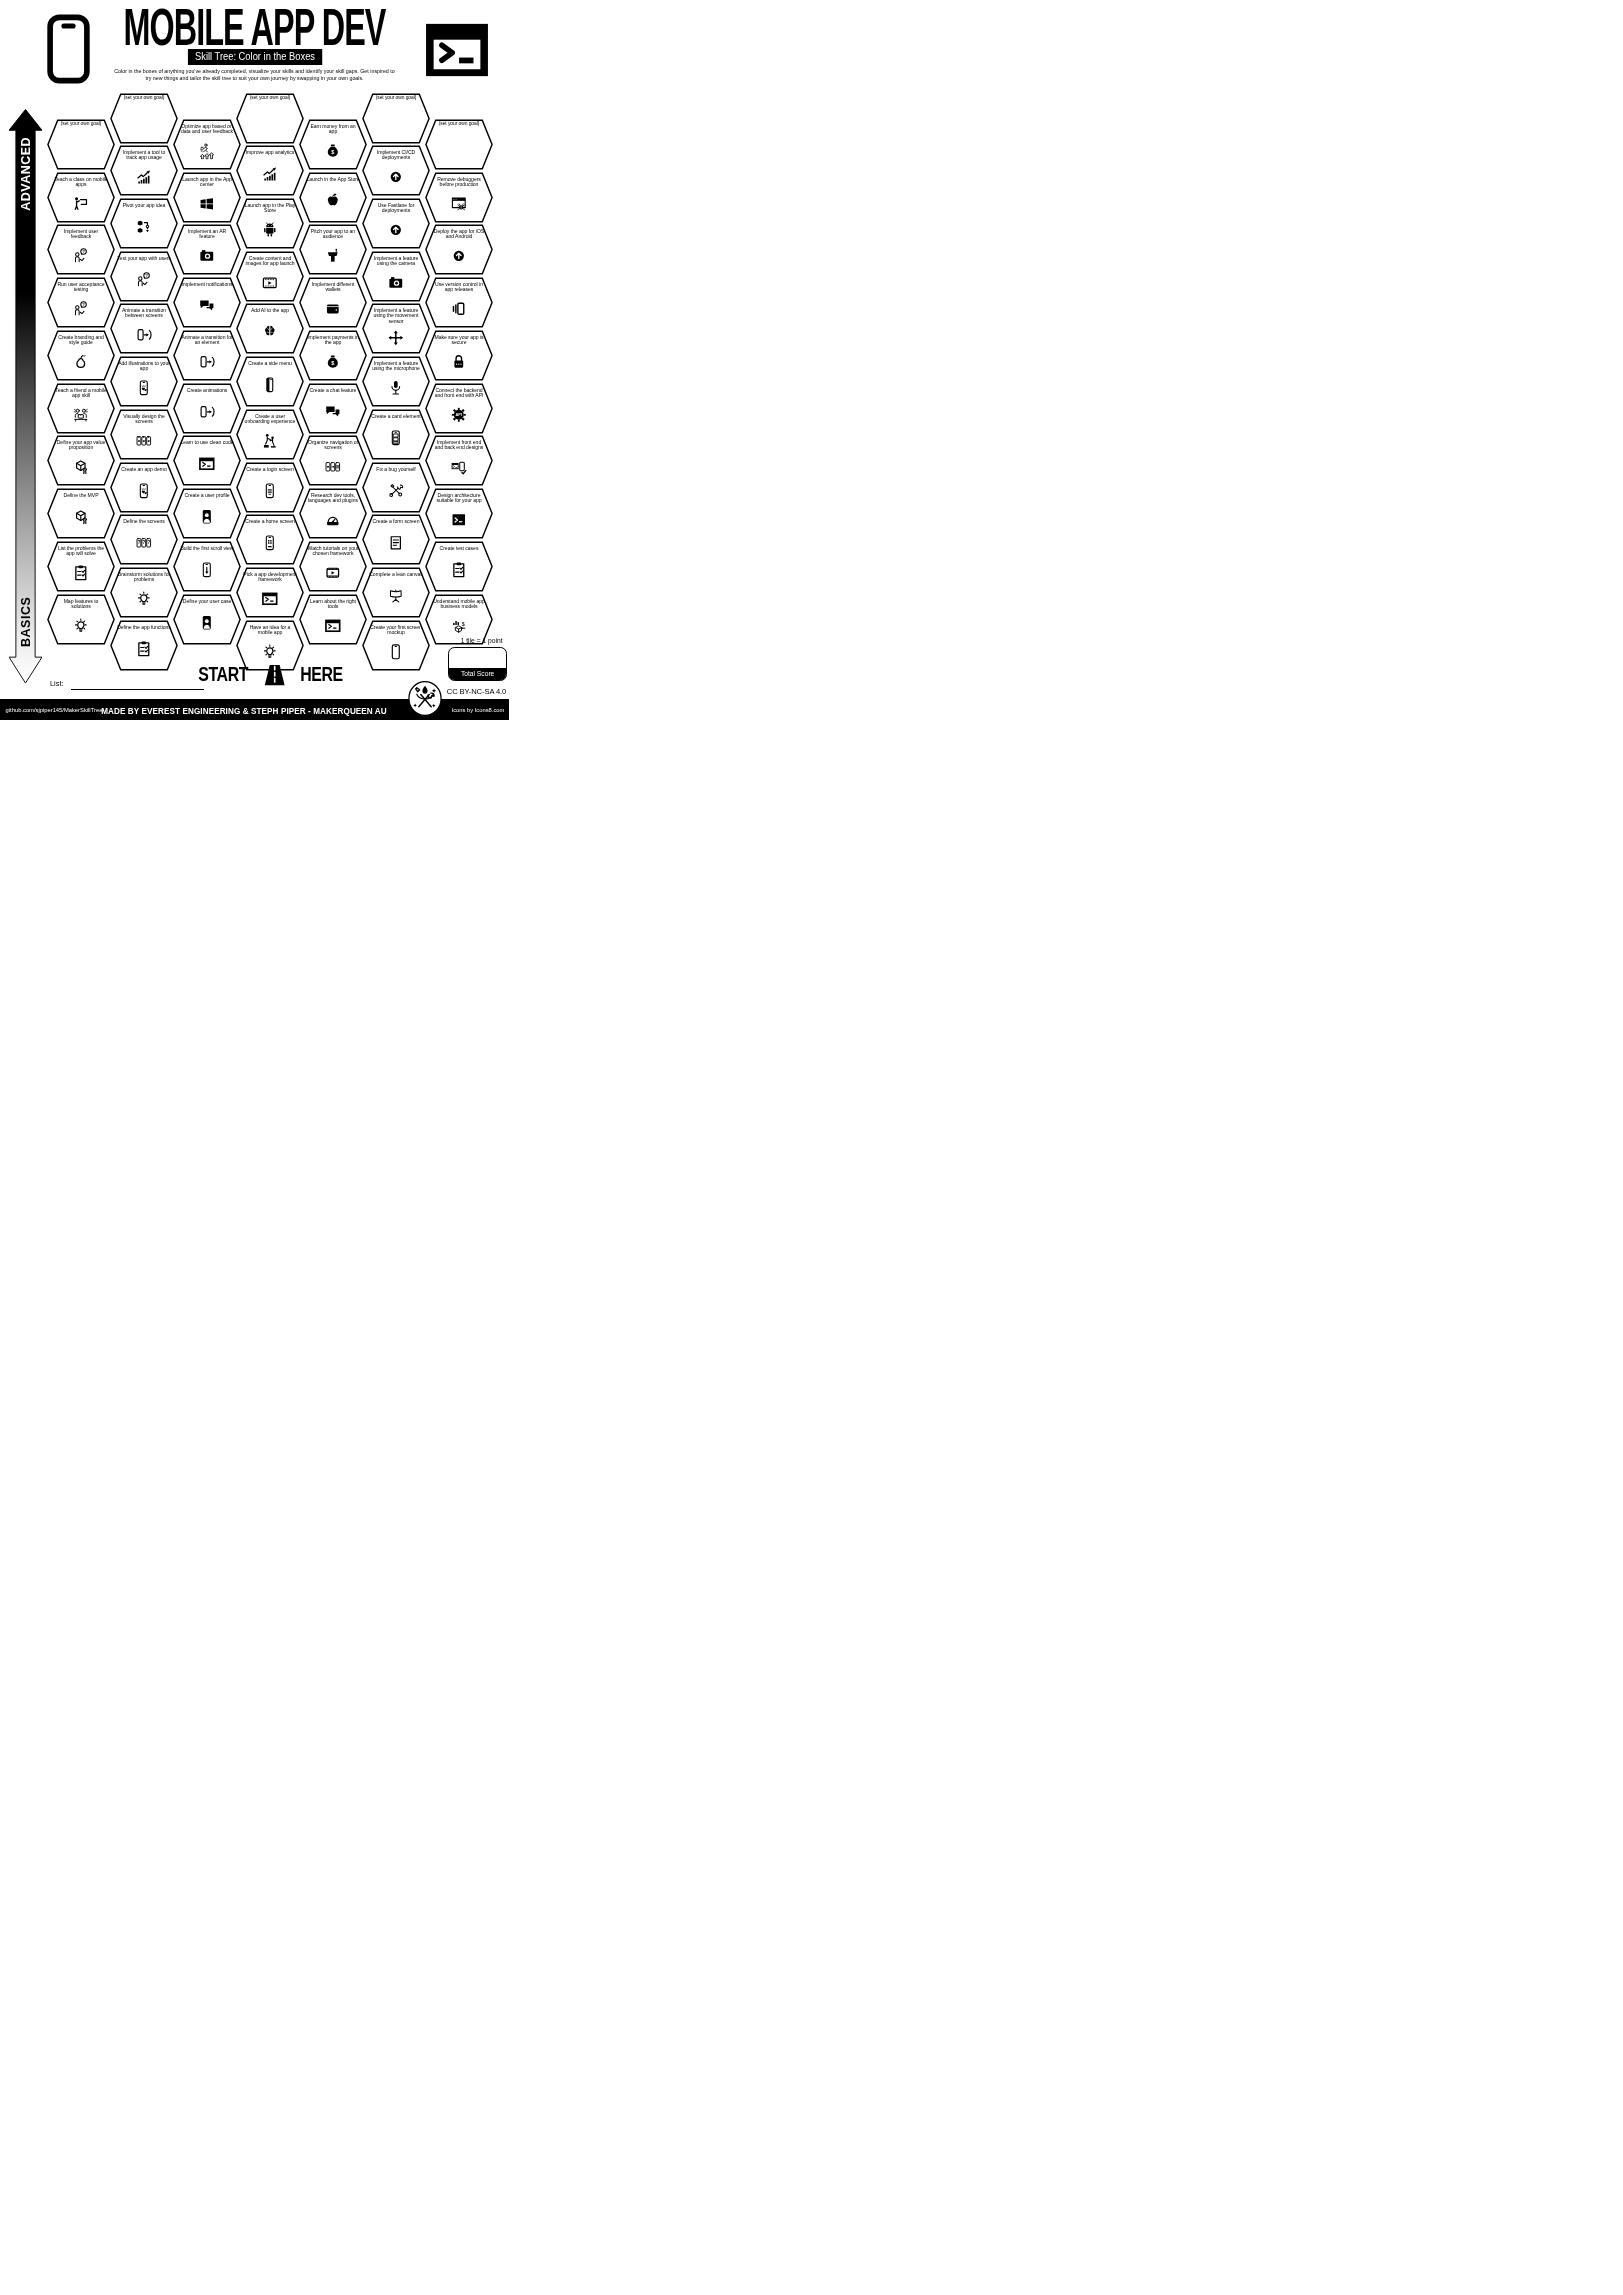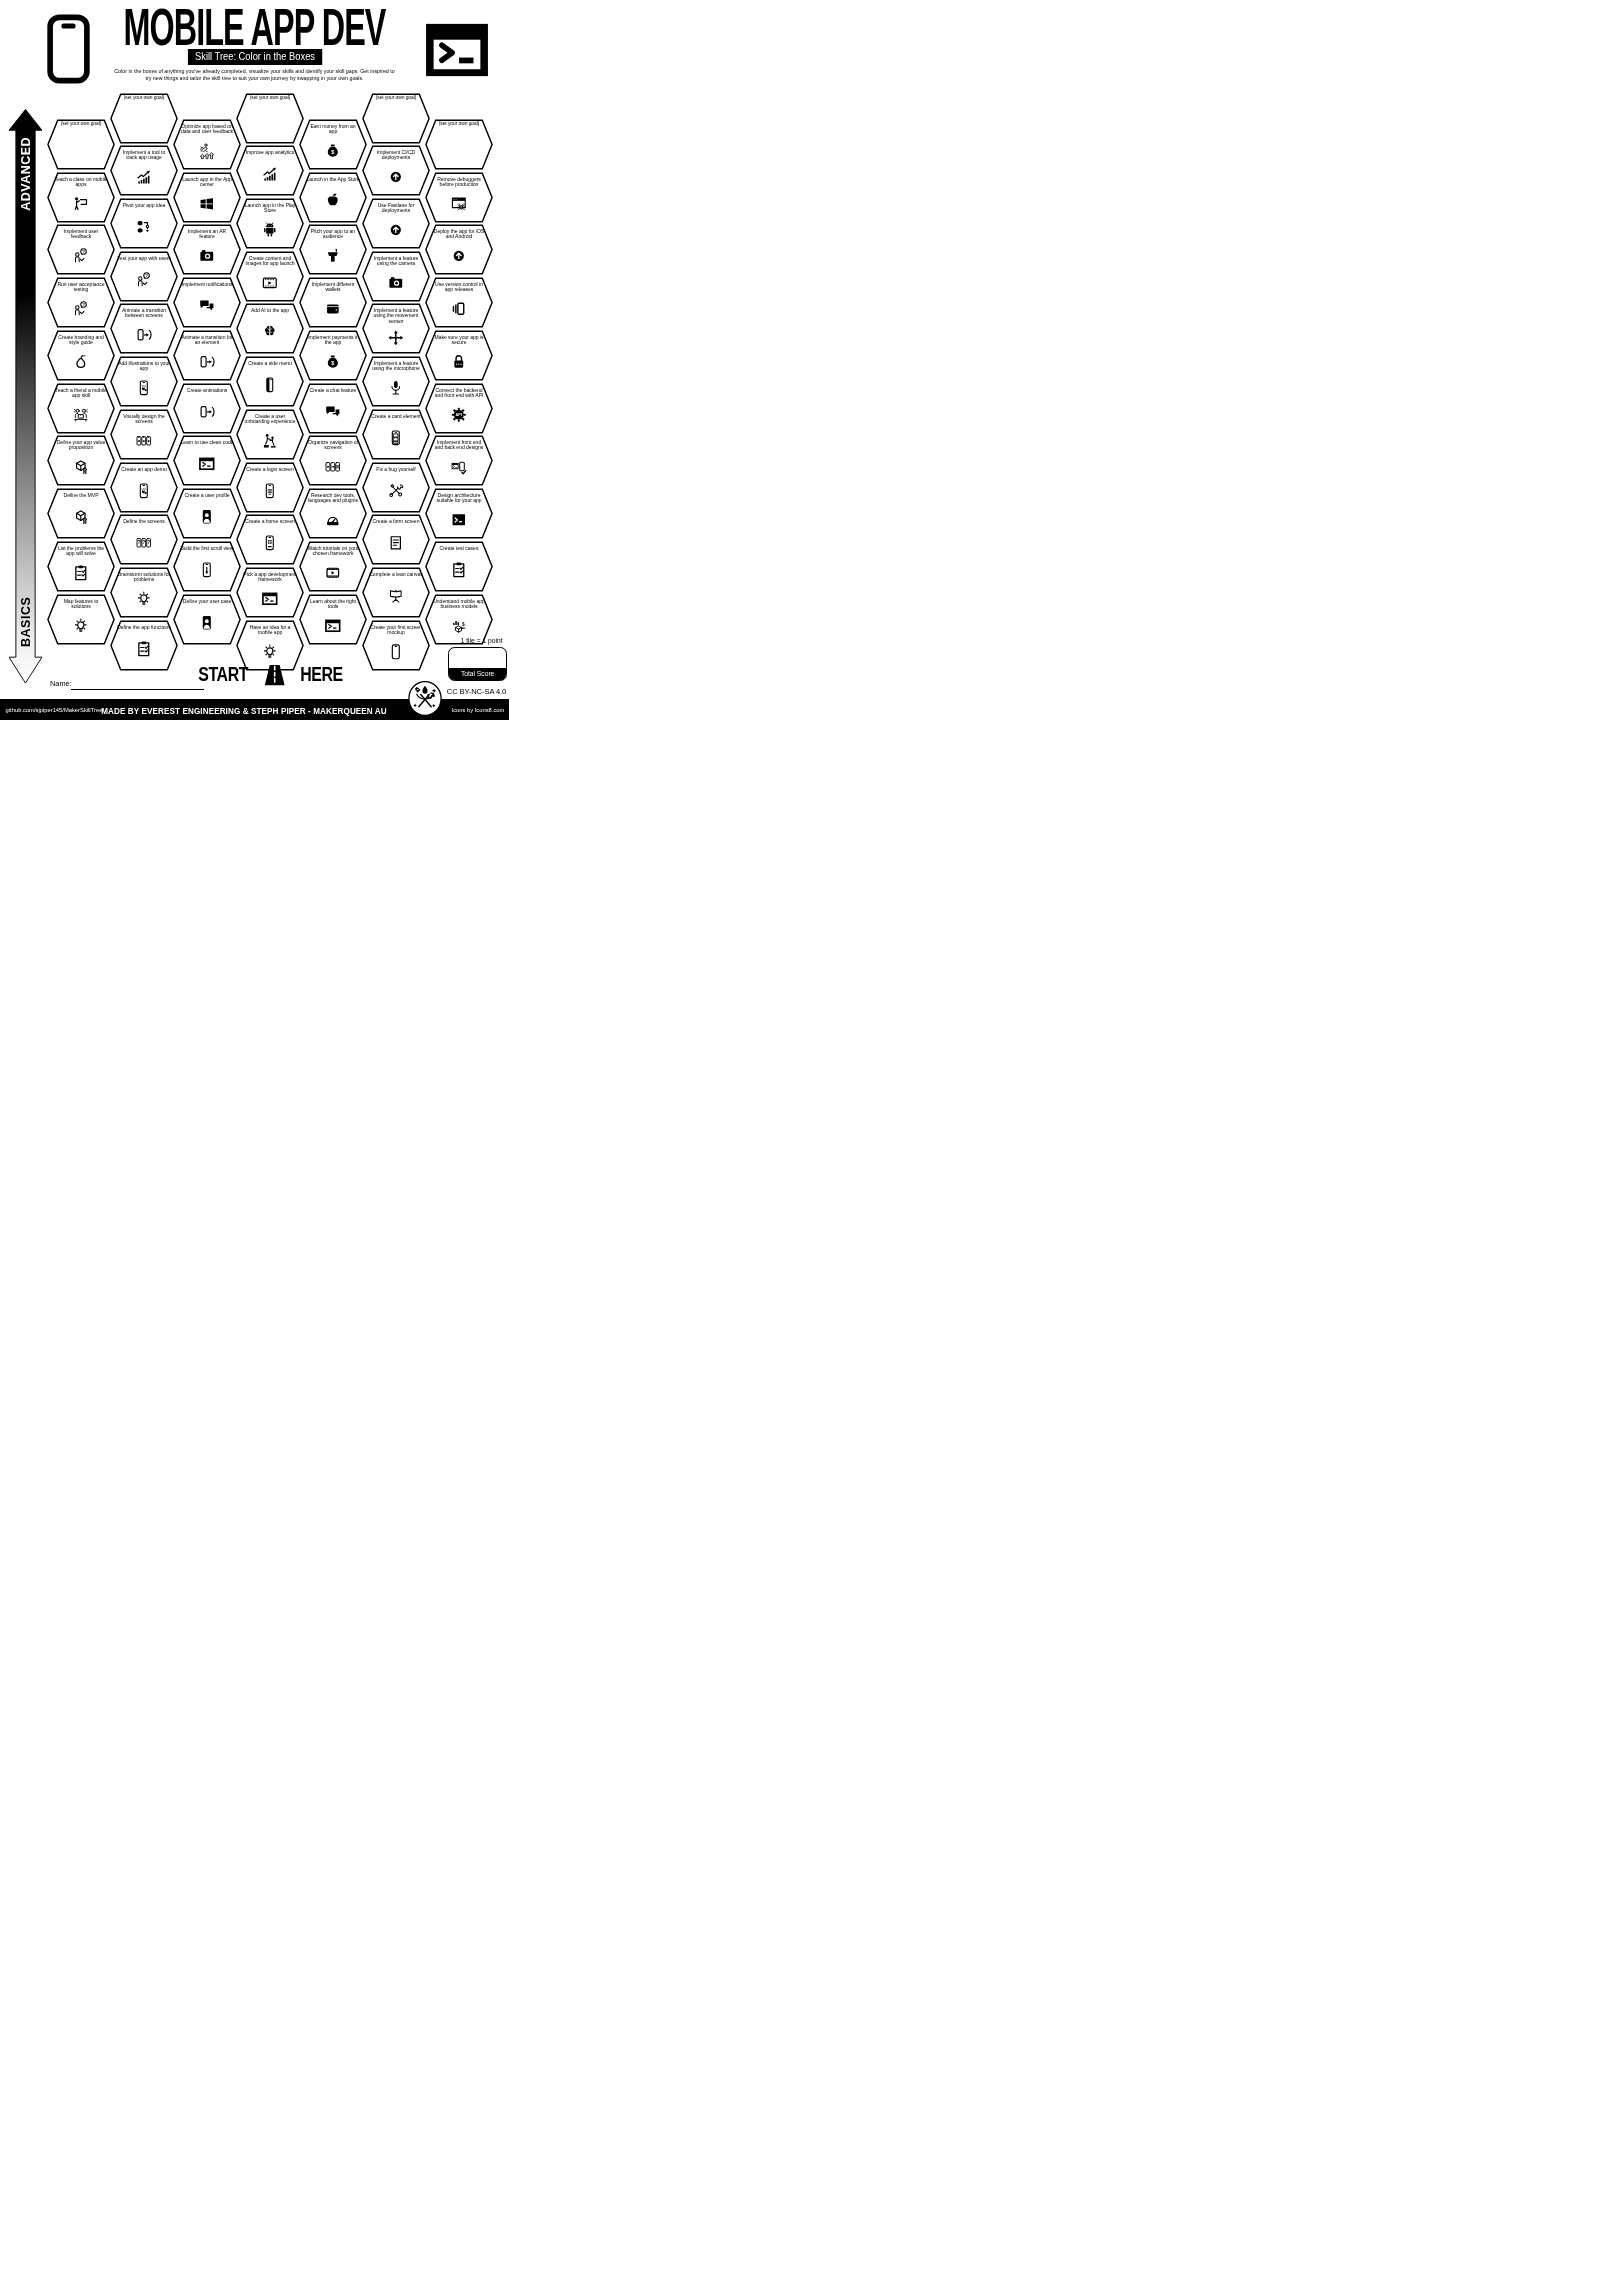--- a/index.html
+++ b/index.html
@@ -1251,21 +1251,21 @@
 
   <div class="start-here">
     <span class="start-word">START</span>
     <svg class="road-svg" viewBox="0 0 60 48">
       <path class="fl" d="M19 1.5h22L52 46.5H8z"></path>
       <path class="wic" stroke-width="3.6" stroke-dasharray="7.5 6" d="M30 5v39"></path>
     </svg>
     <span class="start-word">HERE</span>
   </div>
 
-  <div class="name-row">Name:</div>
+  <div class="name-row">List:</div>
   <div class="name-line"></div>
   <div class="tile-note">1 tile = 1 point</div>
   <div class="score-box">
     <div class="score-value"></div>
     <div class="score-bar">Total Score</div>
   </div>
   <div class="license">CC BY-NC-SA 4.0</div>
 
   <div class="maker-badge">
     <svg viewBox="0 0 60 62" width="100%" height="100%">

